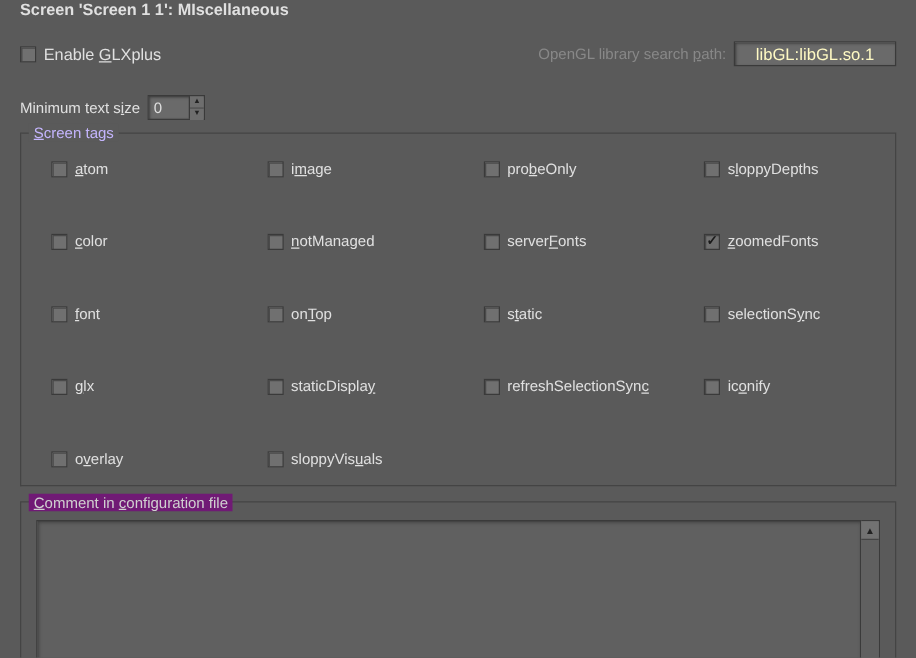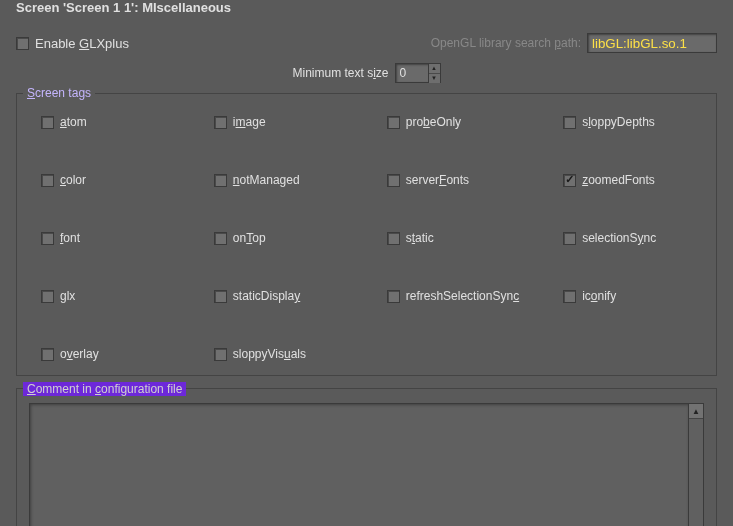--- a/index.html
+++ b/index.html
@@ -18,21 +18,21 @@
   }
   .title {
     font-weight: bold;
     font-size: 13px;
     color: #e0e0e0;
     margin-bottom: 18px;
   }
   .row1 {
     display: flex;
     align-items: center;
-    margin-bottom: 10px;
+    margin-bottom: 23px;
   }
   .checkbox {
     display: inline-block;
     width: 13px;
     height: 13px;
     border: 1px solid #3a3a3a;
     background: #707070;
     margin-right: 6px;
     vertical-align: middle;
     position: relative;
@@ -51,31 +51,31 @@
   .row1-label { font-size: 13px; color: #e0e0e0; }
   .spacer { flex: 1; }
   .disabled-label {
     color: #888;
     font-size: 12px;
     margin-right: 6px;
   }
   .text-input {
     background: #6a6a6a;
     border: 1px solid #3a3a3a;
-    color: #fde047;
+    color: #fef9c3;
     padding: 2px 4px;
     height: 20px;
     box-shadow: inset 1px 1px 2px #404040;
+    text-align: center;
   }
   .text-input.wide { width: 130px; }
   .row2 {
     display: flex;
     align-items: center;
     margin-bottom: 10px;
-    justify-content: center;
   }
   .row2-label { font-size: 12px; color: #e0e0e0; margin-right: 6px; }
   .spinner {
     display: flex;
     align-items: stretch;
     border: 1px solid #3a3a3a;
     height: 20px;
     background: #6a6a6a;
     box-shadow: inset 1px 1px 2px #404040;
   }
@@ -146,21 +146,21 @@
   }
   .comment-box {
     border: 1px solid #444;
     position: relative;
     padding: 14px 12px 10px 12px;
   }
   .comment-title {
     position: absolute;
     top: -7px;
     left: 6px;
-    background: #6d28d9;
+    background: #701a75;
     padding: 0 4px;
     font-size: 12px;
     color: #d0d0d0;
   }
   .textarea-wrap {
     position: relative;
     height: 200px;
     display: flex;
   }
   .textarea {

